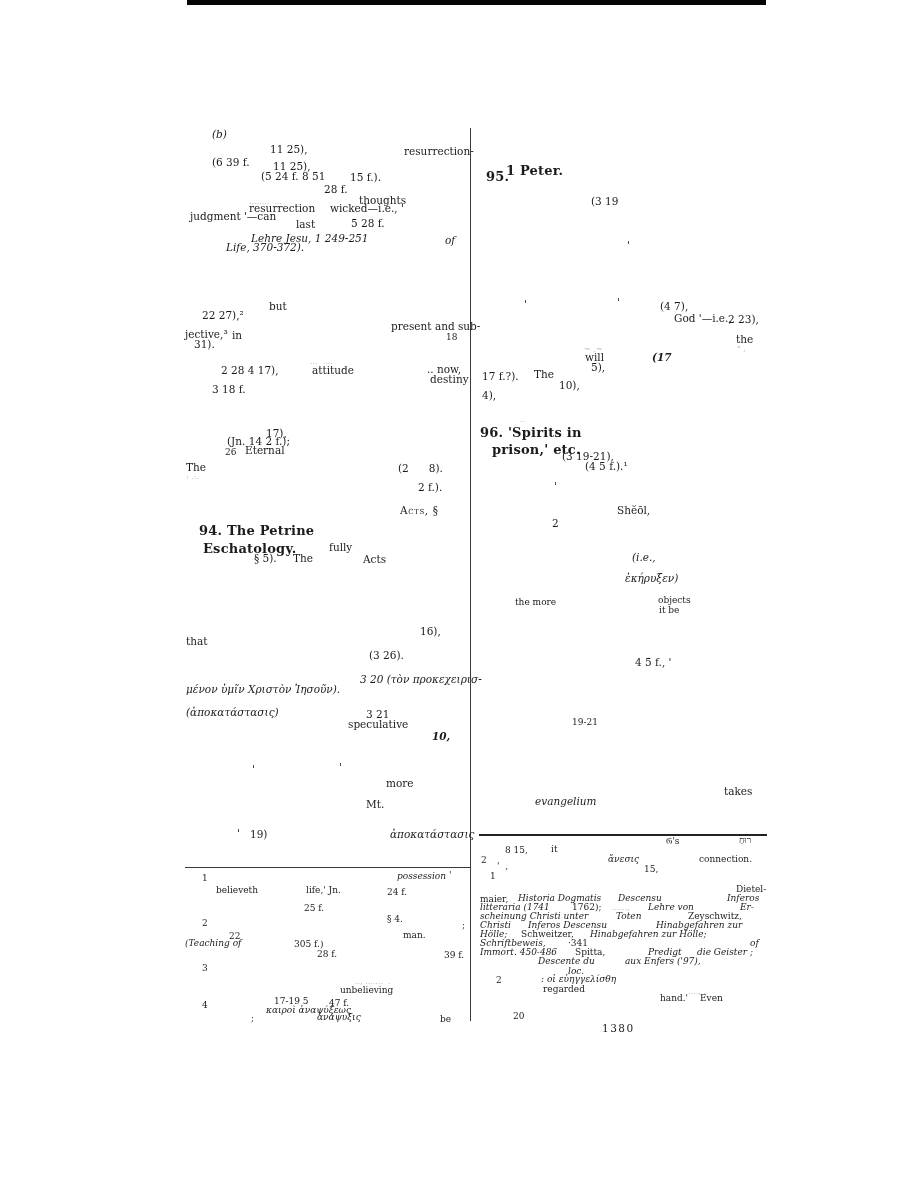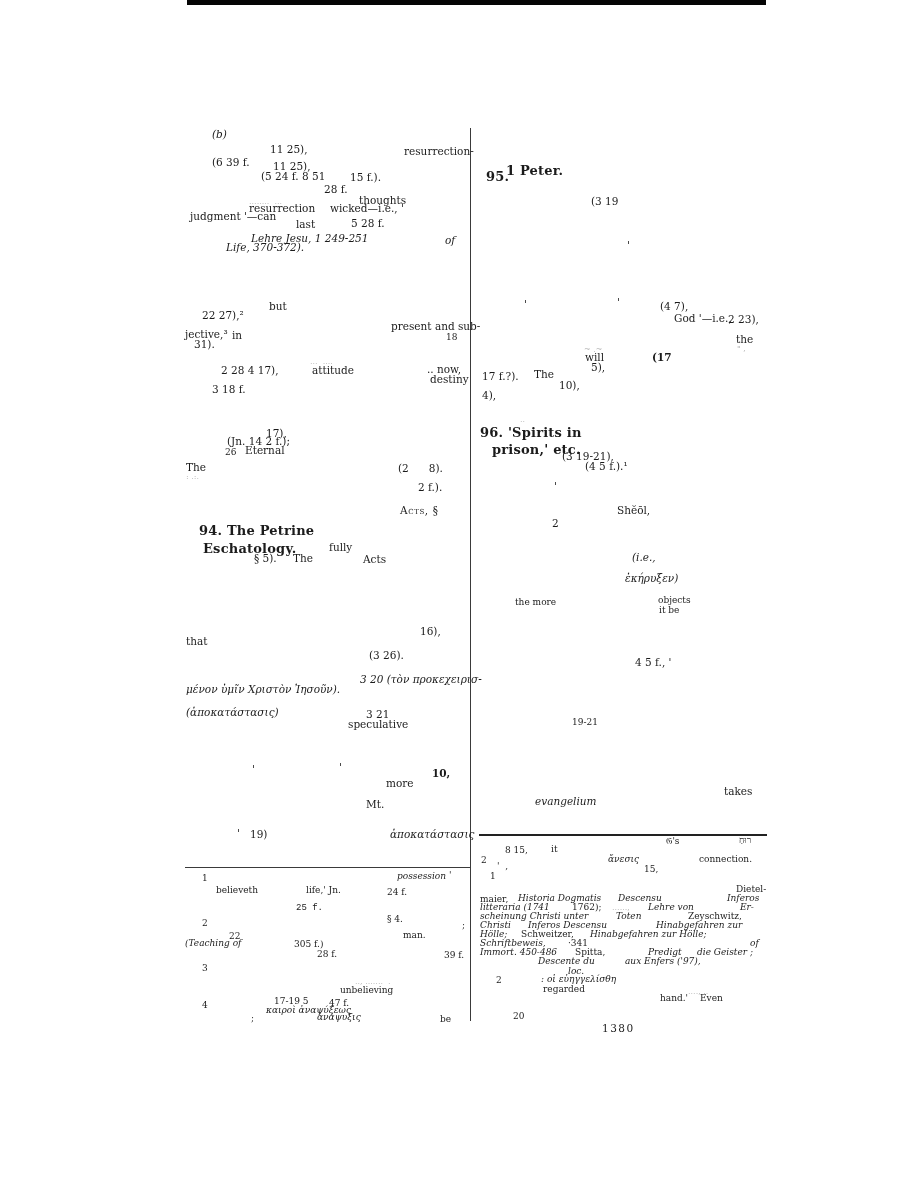--- a/index.html
+++ b/index.html
@@ -5,21 +5,21 @@
   html,body{margin:0;padding:0;background:#ffffff;}
   .page{position:relative;width:918px;height:1188px;background:#ffffff;overflow:hidden;
         font-family:"DejaVu Serif","Liberation Serif",serif;color:#1b1b1b;}
   .top-rule{position:absolute;left:187px;top:0;width:579px;height:5px;background:#050505;}
   .col-divider{position:absolute;left:470px;top:128px;width:1px;height:893px;background:#3a3a3a;}
   .fn-rule-left{position:absolute;left:185px;top:867px;width:285px;height:1px;background:#3a3a3a;}
   .fn-rule-right{position:absolute;left:479px;top:834px;width:288px;height:2px;background:#222;}
   .frag{position:absolute;white-space:pre;font-size:10.5px;line-height:1.12;
         font-family:"DejaVu Serif","Liberation Serif",serif;color:#1b1b1b;}
   .frag.i{font-style:italic;}
-  .frag.b{font-weight:bold;}
+  .frag.b{font-weight:bold;font-style:italic;}
   .frag.g{font-style:italic;}
   .frag.h{font-weight:bold;font-size:13px;letter-spacing:.2px;}
   .frag.sc{font-variant:small-caps;letter-spacing:.6px;}
   .frag.fn{font-size:9px;}
   .frag.fni{font-size:9px;font-style:italic;}
   .frag.gfn{font-size:9px;font-style:italic;}
   .frag.f{font-size:8px;color:#aeaeae;}
   .frag.pg{font-size:10.5px;letter-spacing:1.5px;}
 </style>
 </head>
@@ -78,35 +78,35 @@
       <span class="frag" style="left: 293px; top: 553px;">The</span>
       <span class="frag" style="left: 363px; top: 554px;">Acts</span>
       <span class="frag" style="left: 420px; top: 626px;">16),</span>
       <span class="frag" style="left: 186px; top: 636px;">that</span>
       <span class="frag" style="left: 369px; top: 650px;">(3 26).</span>
       <span class="frag g" style="left: 360px; top: 674px;">3 20 (τὸν προκεχειρισ-</span>
       <span class="frag g" style="left: 186px; top: 684px;">μένον ὑμῖν Χριστὸν Ἰησοῦν).</span>
       <span class="frag g" style="left: 186px; top: 707px;">(ἀποκατάστασις)</span>
       <span class="frag" style="left: 366px; top: 709px;">3 21</span>
       <span class="frag" style="left: 348px; top: 719px;">speculative</span>
-      <span class="frag b" style="left: 432px; top: 768px;">10,</span>
+      <span class="frag b" style="left: 432px; top: 731px;">10,</span>
       <span class="frag" style="left: 252px; top: 764px;">'</span>
       <span class="frag" style="left: 339px; top: 762px;">'</span>
       <span class="frag" style="left: 386px; top: 778px;">more</span>
       <span class="frag" style="left: 366px; top: 799px;">Mt.</span>
       <span class="frag" style="left: 237px; top: 828px;">'</span>
       <span class="frag" style="left: 250px; top: 829px;">19)</span>
       <span class="frag g" style="left: 390px; top: 829px;">ἀποκατάστασις</span>
       <span class="frag fn" style="left: 202px; top: 873px;">1</span>
       <span class="frag fni" style="left: 397px; top: 871px;">possession</span>
       <span class="frag fn" style="left: 449px; top: 870px;">'</span>
       <span class="frag fn" style="left: 216px; top: 885px;">believeth</span>
       <span class="frag fn" style="left: 306px; top: 885px;">life,' Jn.</span>
       <span class="frag fn" style="left: 387px; top: 887px;">24 f.</span>
-      <span class="frag fn" style="left: 296px; top: 903px; font-family: Liberation Mono, monospace;">25 f.</span>
+      <span class="frag fn" style="left: 304px; top: 903px;">25 f.</span>
       <span class="frag fn" style="left: 202px; top: 918px;">2</span>
       <span class="frag fn" style="left: 387px; top: 914px;">§ 4.</span>
       <span class="frag fn" style="left: 462px; top: 920px;">;</span>
       <span class="frag fn" style="left: 229px; top: 931px;">22</span>
       <span class="frag fn" style="left: 403px; top: 930px;">man.</span>
       <span class="frag fni" style="left: 185px; top: 938px;">(Teaching of</span>
       <span class="frag fn" style="left: 294px; top: 939px;">305 f.)</span>
       <span class="frag fn" style="left: 317px; top: 949px;">28 f.</span>
       <span class="frag fn" style="left: 444px; top: 950px;">39 f.</span>
       <span class="frag fn" style="left: 202px; top: 963px;">3</span>

